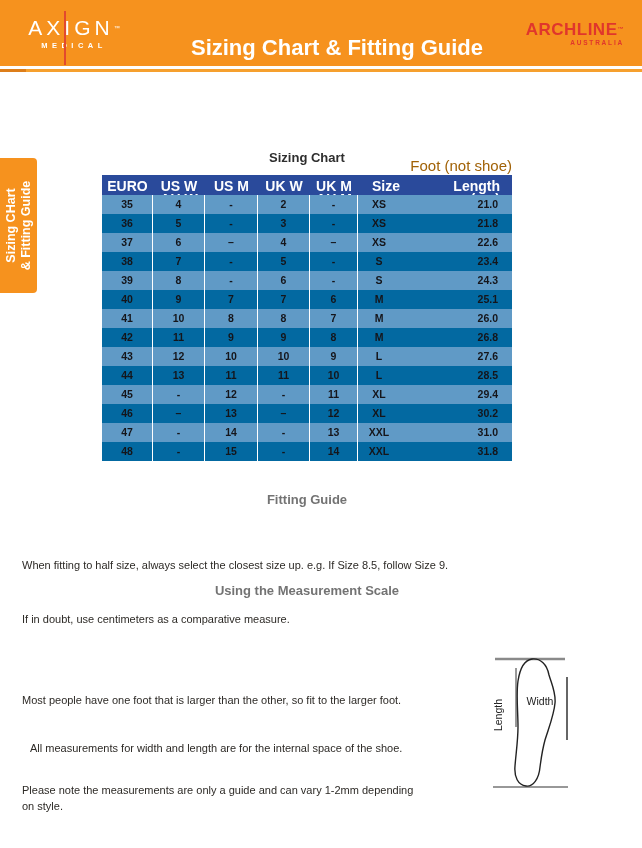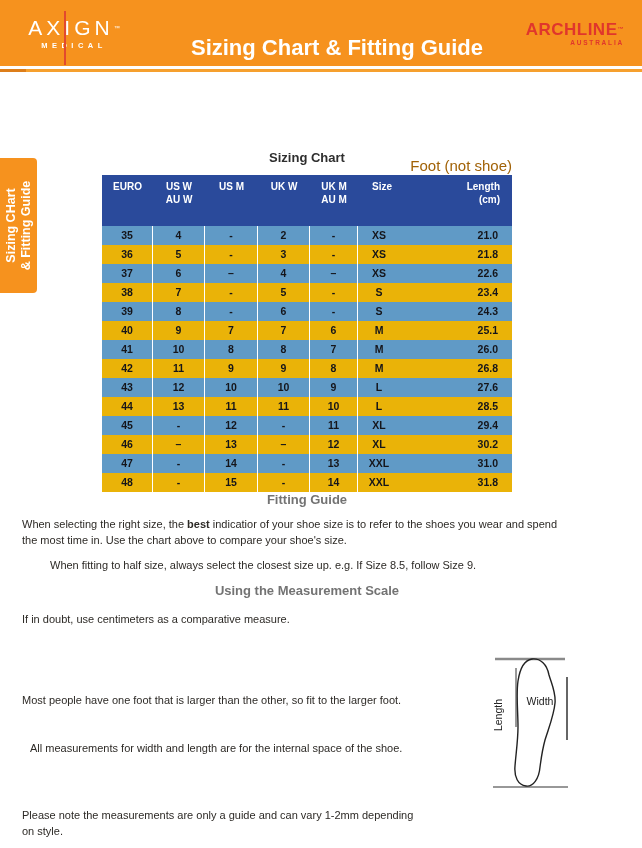--- a/index.html
+++ b/index.html
@@ -31,30 +31,30 @@
               transform:rotate(-90deg) translateX(-135px); transform-origin:top left;
               display:flex; flex-direction:column; justify-content:center; text-align:center;
               color:#fff; font-weight:700; font-size:12.5px; line-height:15px; }
   
   .chart-title { position:absolute; left:0; top:150px; width:614px; text-align:center;
                  font-size:13px; font-weight:700; color:#2e2e2e; }
   .foot-note { position:absolute; top:157px; right:130px; font-size:15px; font-weight:400; color:#a16207; }
   
   .size-table { position:absolute; left:102px; top:175px; width:410px;
                 display:grid; grid-template-columns:51px 52px 53px 52px 48px 42px 112px; }
-  .th { box-sizing:border-box; background:#2A4A9B; color:#fff; font-weight:700; font-size:10px;
-        line-height:13px; height:51px; padding-top:5px; text-align:center; }
+  .th { box-sizing:border-box; background:#2A4A9B; color:#fff; font-weight:700; font-size:14px;
+        line-height:13px; height:20px; padding-top:5px; text-align:center; }
   .th.c5 { text-align:left; padding-left:14px; }
   .th.c6 { text-align:right; padding-right:12px; }
   .td { box-sizing:border-box; height:19px; line-height:19px; font-size:10.5px; font-weight:700;
         text-align:center; color:#15151a; }
   .td.c0,.td.c1,.td.c2,.td.c3,.td.c4 { border-right:1px solid #ffffff; }
   .td.c6 { text-align:right; padding-right:14px; }
   .td.blue { background:#609AC6; }
-  .td.lav  { background:#eab308; }
+  .td.lav  { background:#0369a1; }
   
   .section-title { position:absolute; left:0; width:614px; text-align:center;
                    font-size:13px; font-weight:700; color:#737373; }
   .para { position:absolute; left:22px; font-size:11px; color:#2d2a26; }
   .pline { line-height:15.5px; white-space:nowrap; }
   .b { font-weight:700; }
   
   .foot-diagram { position:absolute; left:480px; top:645px; width:150px; height:160px; }
   .foot-diagram text { font-family:"Liberation Sans", sans-serif; font-size:10.5px; fill:#222; }
 </style>
@@ -206,40 +206,36 @@
       <div class="td c1 lav">-</div>
       <div class="td c2 lav">15</div>
       <div class="td c3 lav">-</div>
       <div class="td c4 lav">14</div>
       <div class="td c5 lav">XXL</div>
       <div class="td c6 lav">31.8</div>
     </div>
 
   <div class="section-title" style="top:492px;">Fitting Guide</div>
 
-  <div class="para" style="top:517px;">
-    <div class="pline"><span>When selecting the right size, the </span><span class="b">best</span><span> indicatior of your shoe size is to refer to the shoes you wear and spend</span></div>
-    <div class="pline">the most time in. Use the chart above to compare your shoe's size.</div>
-  </div>
-
-  <div class="para" style="top:558px;margin-left:28px;">
+
+  <div class="para" style="top:558px;">
       <div class="pline">When fitting to half size, always select the closest size up. e.g. If Size 8.5, follow Size 9.</div>
     </div>
 
   <div class="section-title" style="top:583px;">Using the Measurement Scale</div>
   <div class="para" style="top:612px;">
       <div class="pline">If in doubt, use centimeters as a comparative measure.</div>
     </div>
   <div class="para" style="top:693px;">
       <div class="pline">Most people have one foot that is larger than the other, so fit to the larger foot.</div>
     </div>
   <div class="para" style="top:741px;margin-left:8px;">
       <div class="pline">All measurements for width and length are for the internal space of the shoe.</div>
     </div>
-  <div class="para" style="top:783px;margin-top:25px;">
+  <div class="para" style="top:783px;">
       <div class="pline">Please note the measurements are only a guide and can vary 1-2mm depending</div>
       <div class="pline">on style.</div>
     </div>
 
   <svg class="foot-diagram" viewBox="0 0 150 160">
     <line x1="15" y1="14" x2="85" y2="14" stroke="#8a8a8a" stroke-width="2.5"></line>
     <line x1="13" y1="142" x2="88" y2="142" stroke="#333333" stroke-width="1.2"></line>
     <line x1="36" y1="23" x2="36" y2="82" stroke="#333333" stroke-width="1"></line>
     <line x1="87" y1="32" x2="87" y2="95" stroke="#333333" stroke-width="1.5"></line>
     <path d="M52,14 C60,13 67,19 69,30 C72,40 76,48 75,58 C74,70 69,82 65,95 C62,106 61,115 60,122 C59,134 53,142 46,141 C38,140 34,132 35,121 C36,108 38,95 38,82 C38,66 36,50 38,36 C40,23 45,15 52,14 Z" fill="none" stroke="#222222" stroke-width="1.4"></path>

